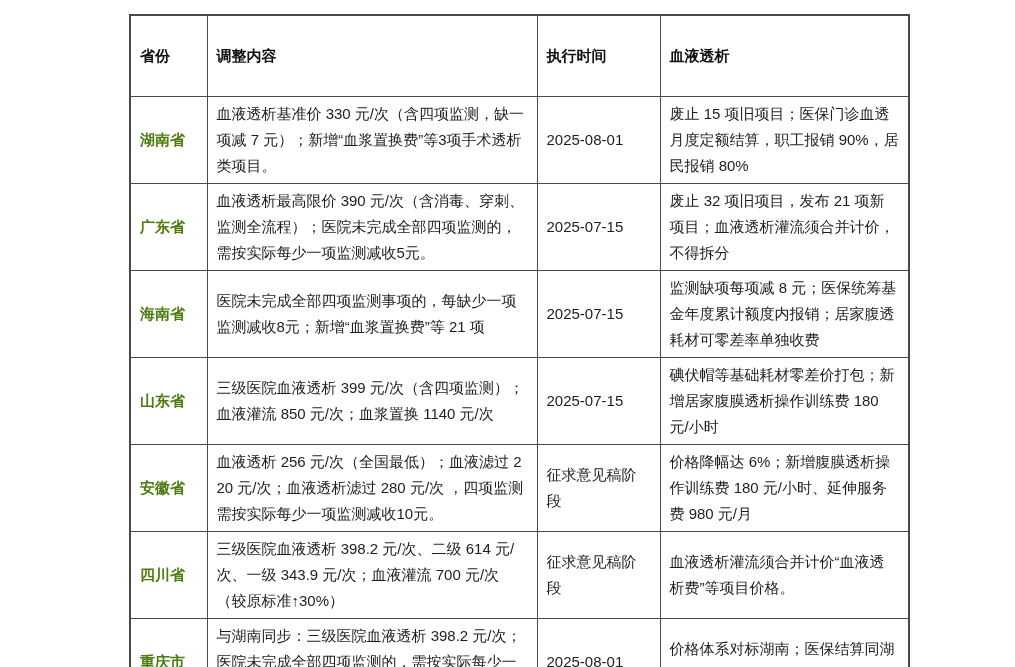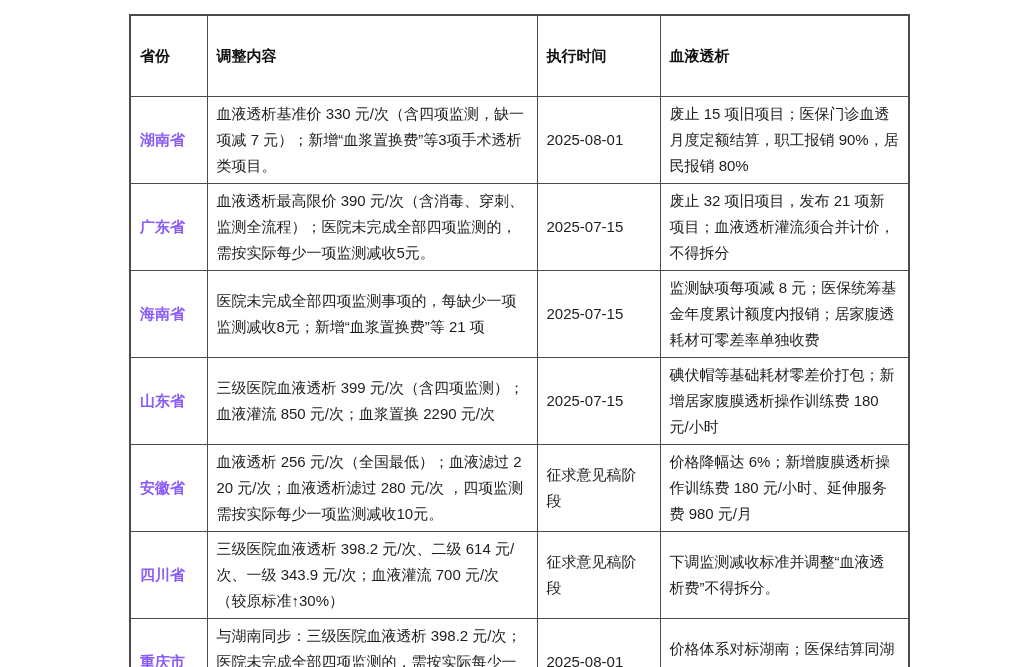--- a/index.html
+++ b/index.html
@@ -37,21 +37,21 @@
     line-height: 26px;
     word-break: break-all;
     overflow: hidden;
   }
   table.price-table th {
     font-weight: bold;
     color: #111111;
   }
   td.cell-province {
     font-weight: bold;
-    color: #8b5cf6;
+    color: #4d7c0f;
   }
   tr.hdr        { height: 81px; }
   tr.r0 { height: 82px; }
   tr.r1 { height: 80px; }
   tr.r2 { height: 77px; }
   tr.r3 { height: 77px; }
   tr.r4 { height: 79px; }
   tr.r5 { height: 78px; }
   tr.r6 { height: 82px; }
 </style>
@@ -88,35 +88,35 @@
         <td class="cell-notes">废止 32 项旧项目，发布 21 项新项目；血液透析灌流须合并计价，不得拆分</td>
       </tr>
       <tr class="r2">
         <td class="cell-province">海南省</td>
         <td class="cell-content">医院未完成全部四项监测事项的，每缺少一项监测减收8元；新增“血浆置换费”等 21 项</td>
         <td class="cell-time">2025-07-15</td>
         <td class="cell-notes">监测缺项每项减 8 元；医保统筹基金年度累计额度内报销；居家腹透耗材可零差率单独收费</td>
       </tr>
       <tr class="r3">
         <td class="cell-province">山东省</td>
-        <td class="cell-content">三级医院血液透析 399 元/次（含四项监测）；血液灌流 850 元/次；血浆置换 2290 元/次</td>
+        <td class="cell-content">三级医院血液透析 399 元/次（含四项监测）；血液灌流 850 元/次；血浆置换 1140 元/次</td>
         <td class="cell-time">2025-07-15</td>
         <td class="cell-notes">碘伏帽等基础耗材零差价打包；新增居家腹膜透析操作训练费 180 元/小时</td>
       </tr>
       <tr class="r4">
         <td class="cell-province">安徽省</td>
         <td class="cell-content">血液透析 256 元/次（全国最低）；血液滤过 220 元/次；血液透析滤过 280 元/次 ，四项监测需按实际每少一项监测减收10元。</td>
         <td class="cell-time">征求意见稿阶段</td>
         <td class="cell-notes">价格降幅达 6%；新增腹膜透析操作训练费 180 元/小时、延伸服务费 980 元/月</td>
       </tr>
       <tr class="r5">
         <td class="cell-province">四川省</td>
         <td class="cell-content">三级医院血液透析 398.2 元/次、二级 614 元/次、一级 343.9 元/次；血液灌流 700 元/次（较原标准↑30%）</td>
         <td class="cell-time">征求意见稿阶段</td>
-        <td class="cell-notes">下调监测减收标准并调整“血液透析费”不得拆分。</td>
+        <td class="cell-notes">血液透析灌流须合并计价“血液透析费”等项目价格。</td>
       </tr>
       <tr class="r6">
         <td class="cell-province">重庆市</td>
         <td class="cell-content">与湖南同步：三级医院血液透析 398.2 元/次；医院未完成全部四项监测的，需按实际每少一项监测减收8元（减收按比例浮动）。</td>
         <td class="cell-time">2025-08-01</td>
         <td class="cell-notes">价格体系对标湖南；医保结算同湖南模式</td>
       </tr>
     </tbody>
   </table>
 </div>

